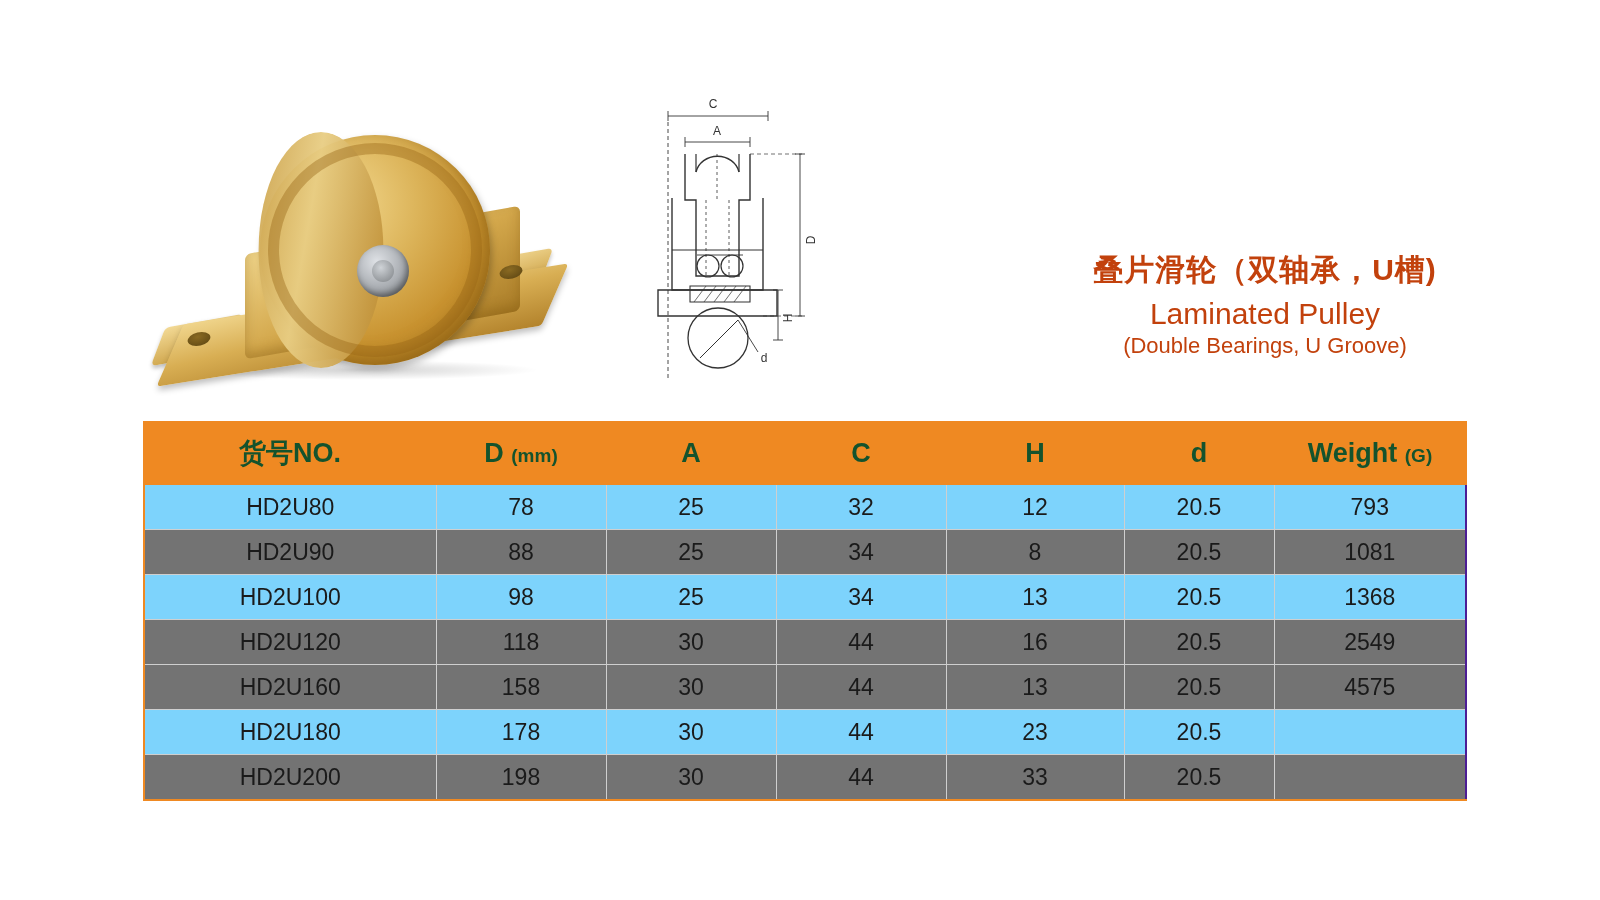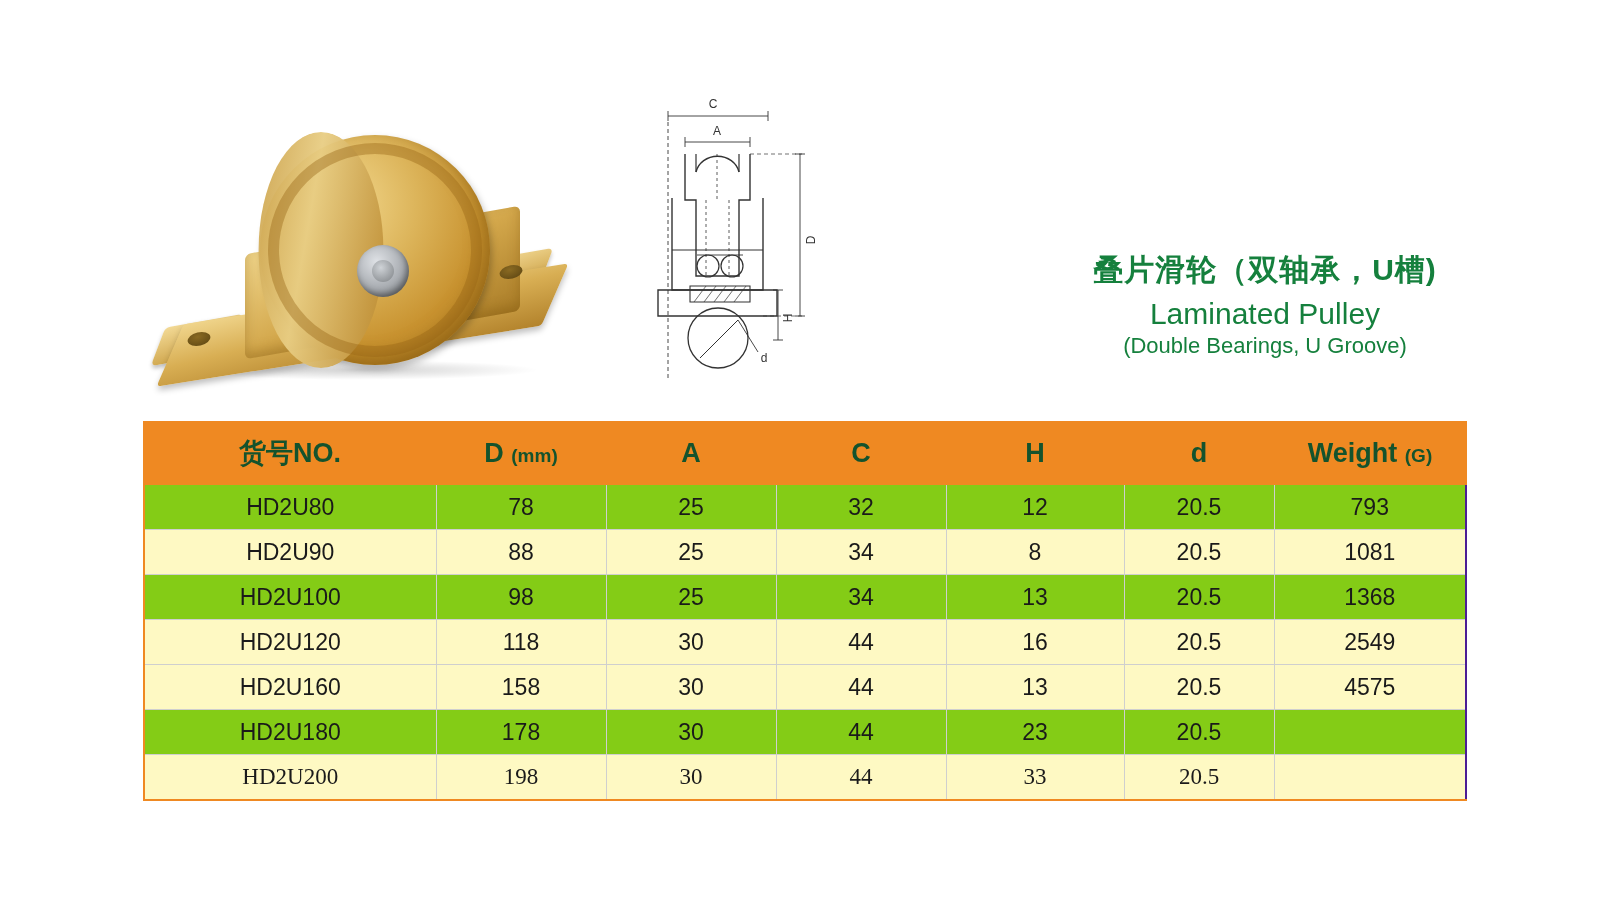--- a/index.html
+++ b/index.html
@@ -132,21 +132,21 @@
     width: 220px;
     height: 300px;
   }
 
   
   #title-block {
     position: absolute;
     right: 100px;
     top: 250px;
     text-align: center;
-    color: #15803d;
+    color: #c2410c;
     width: 470px;
   }
   #title-block .cn {
     font-size: 30px;
     font-weight: bold;
     letter-spacing: 1px;
     margin-bottom: 6px;
     white-space: nowrap;
   }
   #title-block .en1 {
@@ -182,28 +182,28 @@
     font-size: 19px;
     font-weight: bold;
   }
   #spec-table td {
     border: 1px solid #cfcfcf;
     height: 42px;
     text-align: center;
     vertical-align: middle;
     font-size: 23px;
     color: #1a1a1a;
-    background: #fef9c3;
+    background: #737373;
   }
   #spec-table tbody tr.alt td {
-    background: #84cc16;
+    background: #7dd3fc;
   }
   #spec-table tbody tr td:first-child { border-left: 2px solid #ef8922; }
   #spec-table tbody tr td:last-child { border-right: 2px solid #4c1d95; }
-  #spec-table tbody tr:last-child td { border-bottom: 2px solid #ef8922; font-family: Liberation Serif, serif; }
+  #spec-table tbody tr:last-child td { border-bottom: 2px solid #ef8922; }
   col.c0 { width: 292px; }
   col.c1 { width: 170px; }
   col.c2 { width: 170px; }
   col.c3 { width: 170px; }
   col.c4 { width: 178px; }
   col.c5 { width: 150px; }
   col.c6 { width: 192px; }
 </style>
 </head>
 <body>

